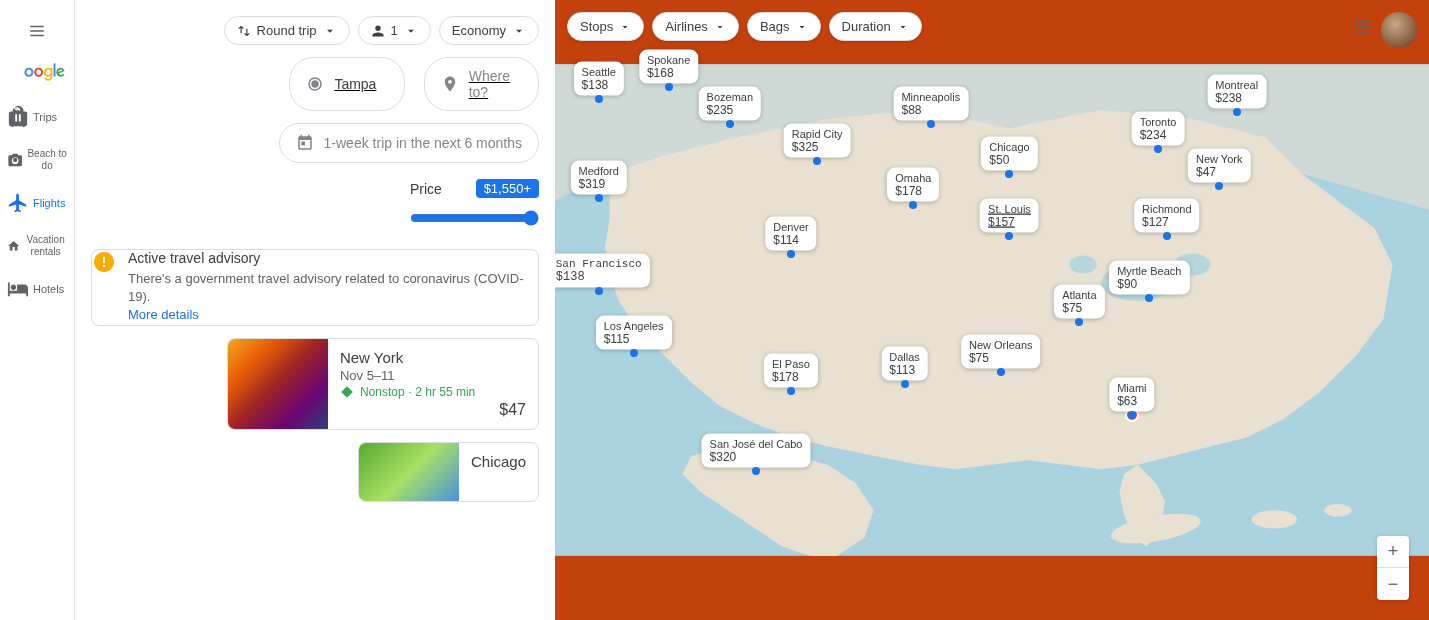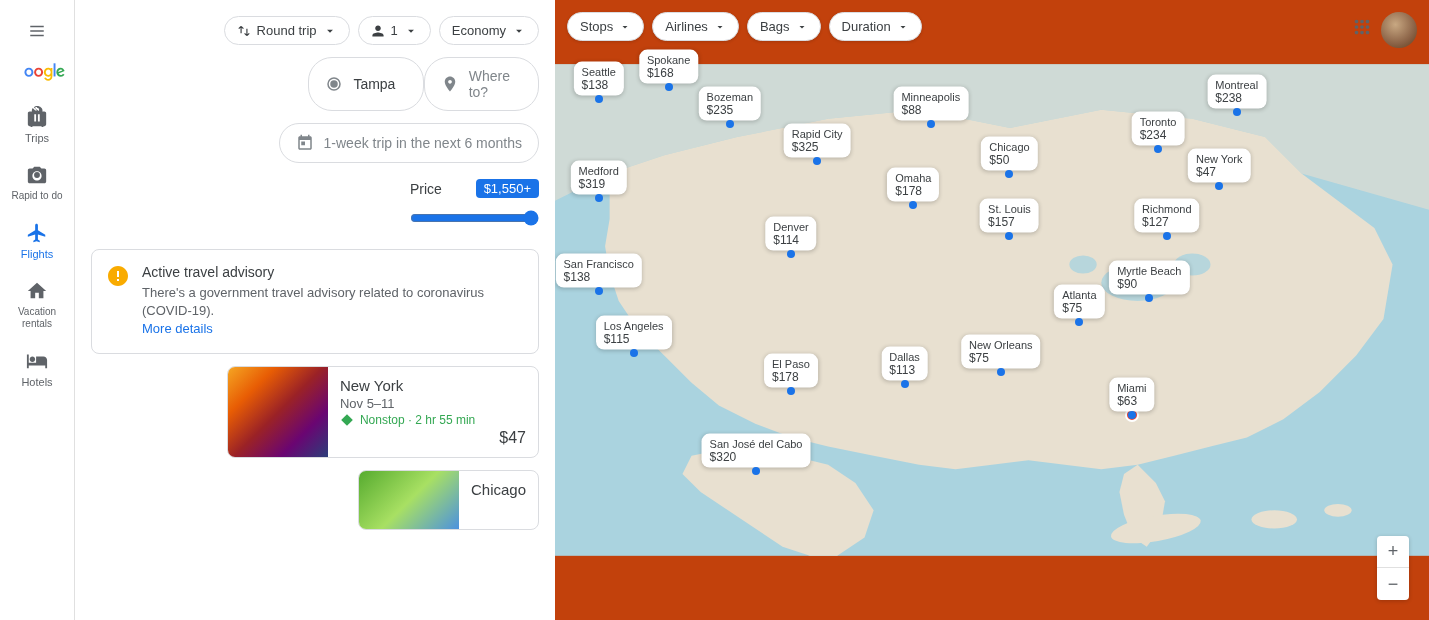--- a/index.html
+++ b/index.html
@@ -11,21 +11,20 @@
       background: #fff;
       display: flex;
       flex-direction: column;
       align-items: center;
       padding: 12px 0;
       border-right: 1px solid #e0e0e0;
       gap: 4px;
     }
     .sidebar-item {
       display: flex;
-      flex-direction: column;
       align-items: center;
       padding: 8px 4px;
       border-radius: 8px;
       cursor: pointer;
       width: 68px;
       gap: 4px;
       color: #5f6368;
       font-size: 11px;
       text-align: center;
     }
@@ -64,21 +63,22 @@
       font-size: 13px;
       color: #3c4043;
       background: #fff;
       white-space: nowrap;
     }
     .filter-chip svg { width: 14px; height: 14px; }
 
     
     .search-row {
       display: flex;
-      gap: 0;
+      gap: 19px;
+      text-decoration: underline;
     }
     .search-input {
       flex: 1;
       border: 1px solid #dadce0;
       border-radius: 24px;
       padding: 10px 16px;
       display: flex;
       align-items: center;
       gap: 10px;
       cursor: pointer;
@@ -120,21 +120,20 @@
       border-radius: 4px;
       padding: 2px 8px;
       font-size: 13px;
       font-weight: 500;
     }
 
     
     .advisory {
       border: 1px solid #dadce0;
       border-radius: 8px;
-      padding: 14px;
       display: flex;
       gap: 12px;
       align-items: flex-start;
     }
     .advisory-icon {
       width: 24px;
       height: 24px;
       flex-shrink: 0;
       color: #f9ab00;
     }
@@ -340,21 +339,21 @@
       <path d="M20 6h-2.18c.07-.44.18-.87.18-1.33C18 2.54 15.46 0 12.33 0c-1.46 0-2.8.56-3.79 1.47L12 5h-2L7.41 2.08A5.33 5.33 0 0 0 6.33 4.67C6.33 5.13 6.44 5.56 6.51 6H4C2.9 6 2 6.9 2 8v12c0 1.1.9 2 2 2h1v1h2v-1h10v1h2v-1h1c1.1 0 2-.9 2-2V8c0-1.1-.9-2-2-2zm-8-4c1.29 0 2.33 1.04 2.33 2.33 0 .46-.14.88-.35 1.25L12 4l-1.98-1.42c-.21-.37-.35-.79-.35-1.25C9.67 2.04 10.71 1 12 1zM11 17H9V9h2v8zm4 0h-2V9h2v8z"></path>
     </svg>
     <span>Trips</span>
   </div>
 
   <div class="sidebar-item">
     <svg viewBox="0 0 24 24" fill="currentColor">
       <path d="M12 15.2A3.2 3.2 0 1 0 12 8.8a3.2 3.2 0 0 0 0 6.4z"></path>
       <path d="M9 3L7.17 5H4c-1.1 0-2 .9-2 2v12c0 1.1.9 2 2 2h16c1.1 0 2-.9 2-2V7c0-1.1-.9-2-2-2h-3.17L15 3H9zm3 15c-2.76 0-5-2.24-5-5s2.24-5 5-5 5 2.24 5 5-2.24 5-5 5z"></path>
     </svg>
-    <span style="font-size:10px; line-height:1.2;">Rapid to do</span>
+    <span style="font-size:10px; line-height:1.2;">Beach to do</span>
   </div>
 
   <div class="sidebar-item active">
     <svg viewBox="0 0 24 24" fill="currentColor">
       <path d="M21 16v-2l-8-5V3.5c0-.83-.67-1.5-1.5-1.5S10 2.67 10 3.5V9l-8 5v2l8-2.5V19l-2 1.5V22l3.5-1 3.5 1v-1.5L13 19v-5.5l8 2.5z"></path>
     </svg>
     <span>Flights</span>
   </div>
 
   <div class="sidebar-item">
@@ -543,21 +542,21 @@
         <div class="price-label-map" style="top: 20%; left: 20%; transform: translate(-50%, -110%);">
           <div class="city-name">Bozeman</div>
           <div class="city-price">$235</div>
         </div>
         <div class="map-dot" style="top: 20%; left: 20%;"></div>
         <div class="price-label-map" style="top: 32%; left: 5%; transform: translate(-50%, -110%);">
           <div class="city-name">Medford</div>
           <div class="city-price">$319</div>
         </div>
         <div class="map-dot" style="top: 32%; left: 5%;"></div>
-        <div class="price-label-map" style="top: 47%; left: 5%; transform: translate(-50%, -110%);">
+        <div class="price-label-map" style="top: 47%; left: 5%; transform: translate(-50%, -110%); font-family: Liberation Mono, monospace;">
           <div class="city-name">San Francisco</div>
           <div class="city-price">$138</div>
         </div>
         <div class="map-dot" style="top: 47%; left: 5%;"></div>
         <div class="price-label-map" style="top: 57%; left: 9%; transform: translate(-50%, -110%);">
           <div class="city-name">Los Angeles</div>
           <div class="city-price">$115</div>
         </div>
         <div class="map-dot" style="top: 57%; left: 9%;"></div>
         <div class="price-label-map" style="top: 26%; left: 30%; transform: translate(-50%, -110%);">
@@ -588,21 +587,21 @@
         <div class="price-label-map" style="top: 62%; left: 40%; transform: translate(-50%, -110%);">
           <div class="city-name">Dallas</div>
           <div class="city-price">$113</div>
         </div>
         <div class="map-dot" style="top: 62%; left: 40%;"></div>
         <div class="price-label-map" style="top: 28%; left: 52%; transform: translate(-50%, -110%);">
           <div class="city-name">Chicago</div>
           <div class="city-price">$50</div>
         </div>
         <div class="map-dot" style="top: 28%; left: 52%;"></div>
-        <div class="price-label-map" style="top: 38%; left: 52%; transform: translate(-50%, -110%);">
+        <div class="price-label-map" style="top: 38%; left: 52%; transform: translate(-50%, -110%); text-decoration: underline;">
           <div class="city-name">St. Louis</div>
           <div class="city-price">$157</div>
         </div>
         <div class="map-dot" style="top: 38%; left: 52%;"></div>
         <div class="price-label-map" style="top: 60%; left: 51%; transform: translate(-50%, -110%);">
           <div class="city-name">New Orleans</div>
           <div class="city-price">$75</div>
         </div>
         <div class="map-dot" style="top: 60%; left: 51%;"></div>
         <div class="price-label-map" style="top: 76%; left: 23%; transform: translate(-50%, -110%);">

